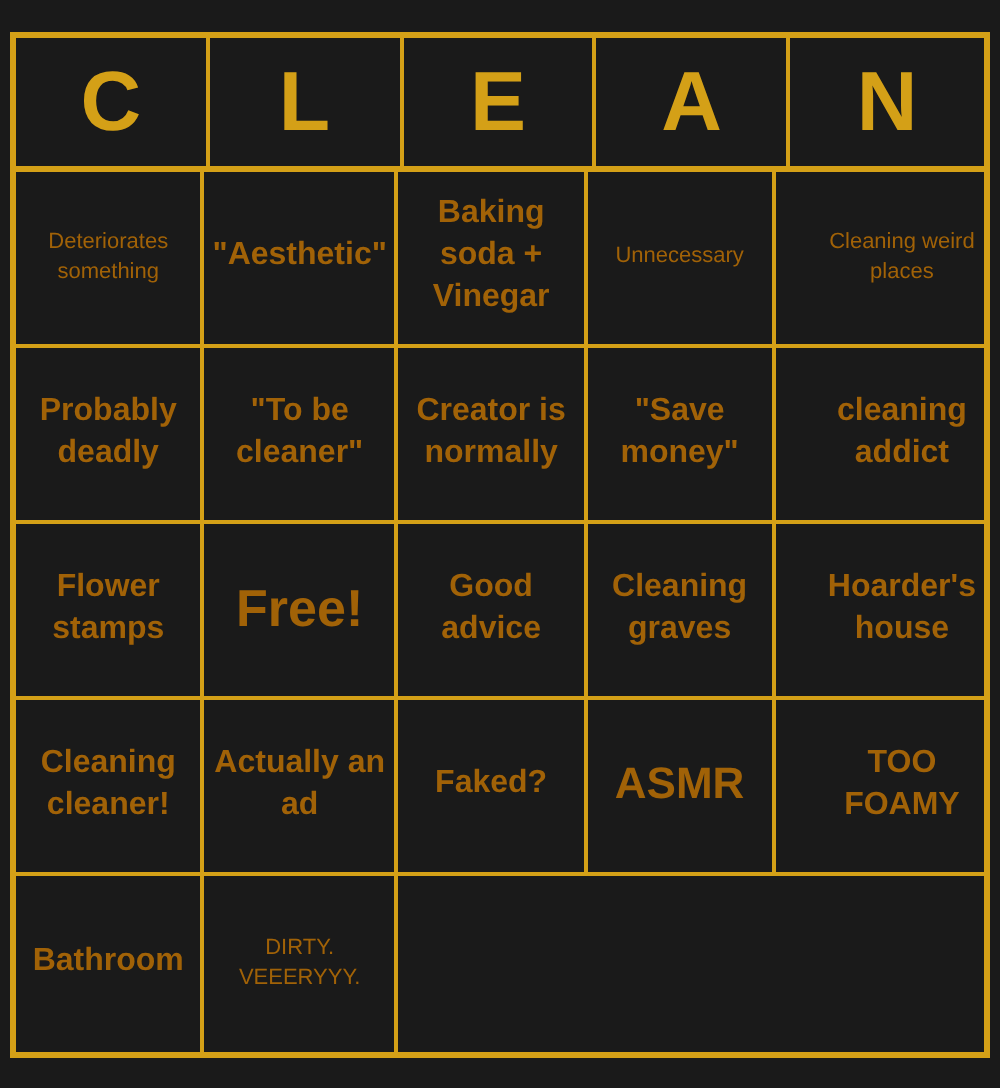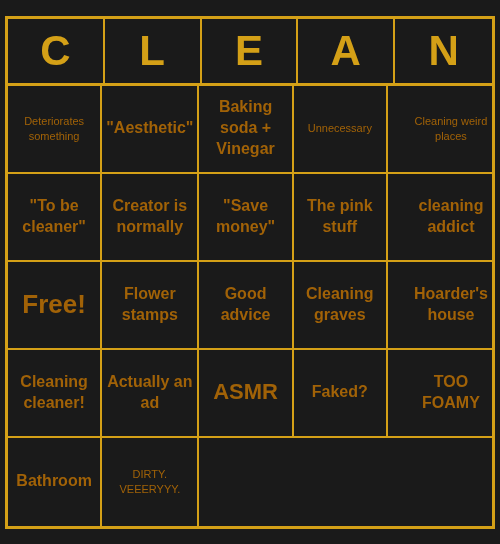--- a/index.html
+++ b/index.html
@@ -83,31 +83,31 @@
       <div class="header-cell">E</div>
       <div class="header-cell">A</div>
       <div class="header-cell">N</div>
     </div>
   <div class="bingo-grid">
   <div class="bingo-cell small-text">Deteriorates something</div>
       <div class="bingo-cell medium-text">"Aesthetic"</div>
       <div class="bingo-cell medium-text">Baking soda + Vinegar</div>
       <div class="bingo-cell small-text">Unnecessary</div>
       <div class="bingo-cell small-text">Cleaning weird places</div>
+      <div class="bingo-cell medium-text">Probably deadly</div>
       <div class="bingo-cell medium-text">"To be cleaner"</div>
       <div class="bingo-cell medium-text">Creator is normally</div>
       <div class="bingo-cell medium-text">"Save money"</div>
-      <div class="bingo-cell medium-text">The pink stuff</div>
       <div class="bingo-cell medium-text">cleaning addict</div>
+      <div class="bingo-cell medium-text">Flower stamps</div>
       <div class="bingo-cell free">Free!</div>
-      <div class="bingo-cell medium-text">Flower stamps</div>
       <div class="bingo-cell medium-text">Good advice</div>
       <div class="bingo-cell medium-text">Cleaning graves</div>
       <div class="bingo-cell medium-text">Hoarder's house</div>
       <div class="bingo-cell medium-text">Cleaning cleaner!</div>
       <div class="bingo-cell medium-text">Actually an ad</div>
+      <div class="bingo-cell medium-text">Faked?</div>
       <div class="bingo-cell large-text">ASMR</div>
-      <div class="bingo-cell medium-text">Faked?</div>
       <div class="bingo-cell medium-text">TOO FOAMY</div>
       <div class="bingo-cell medium-text">Bathroom</div>
       <div class="bingo-cell small-text">DIRTY. VEEERYYY.</div>
     </div>
 </div>
 
 </body></html>

